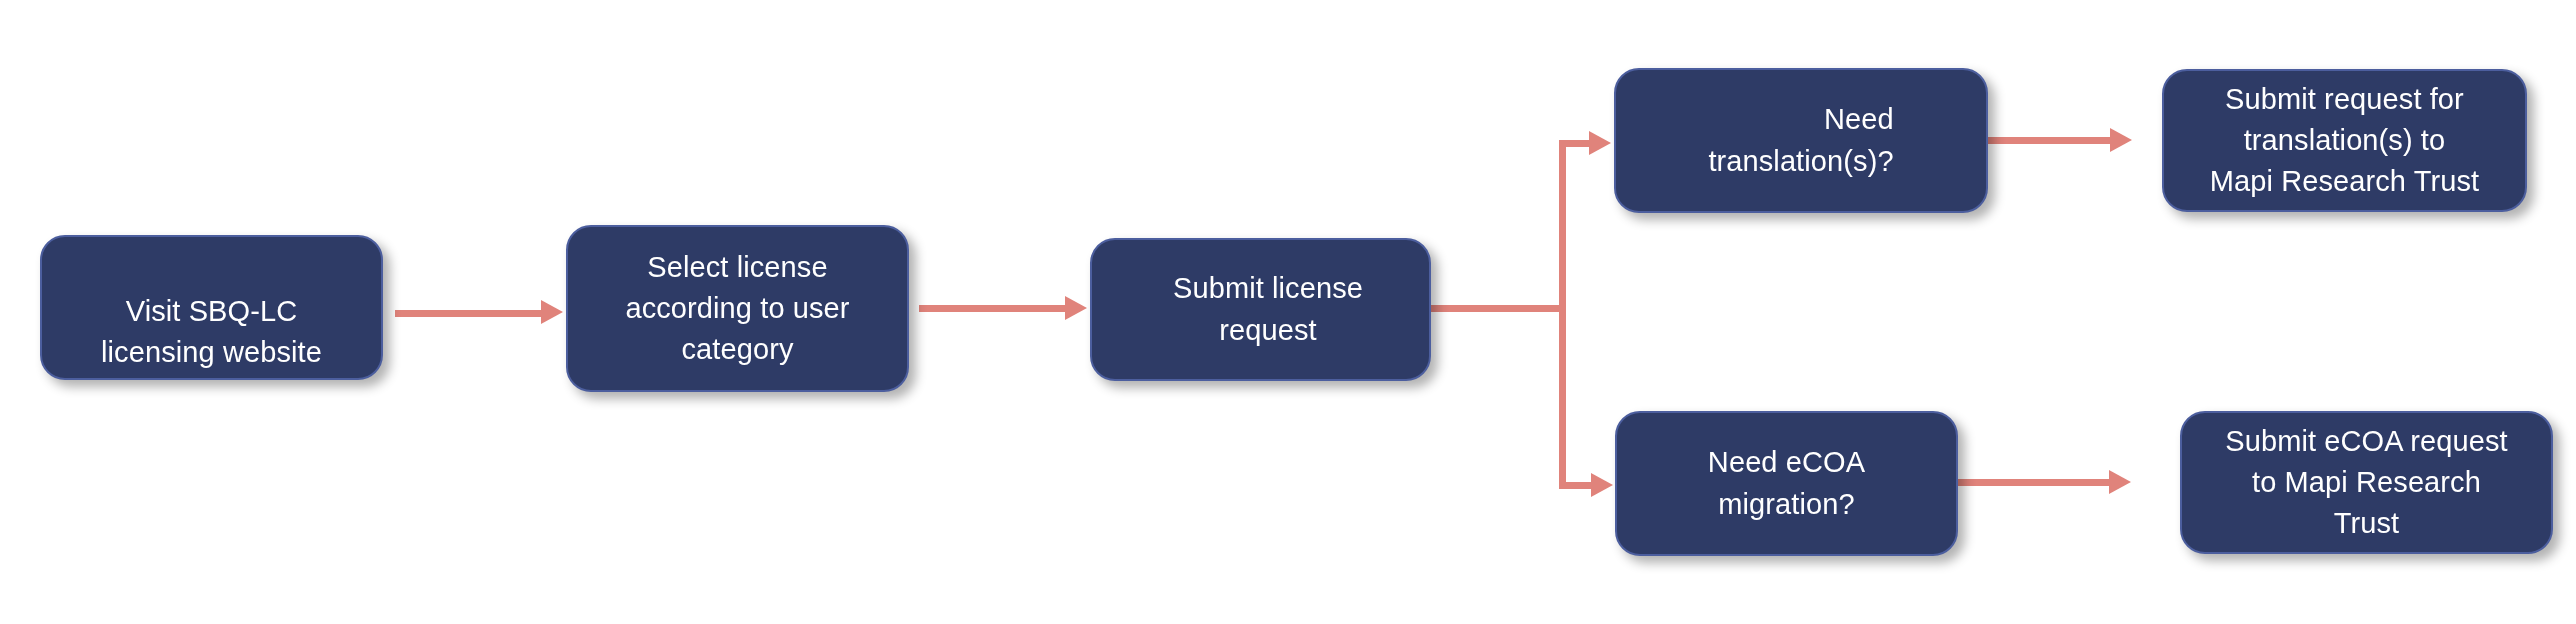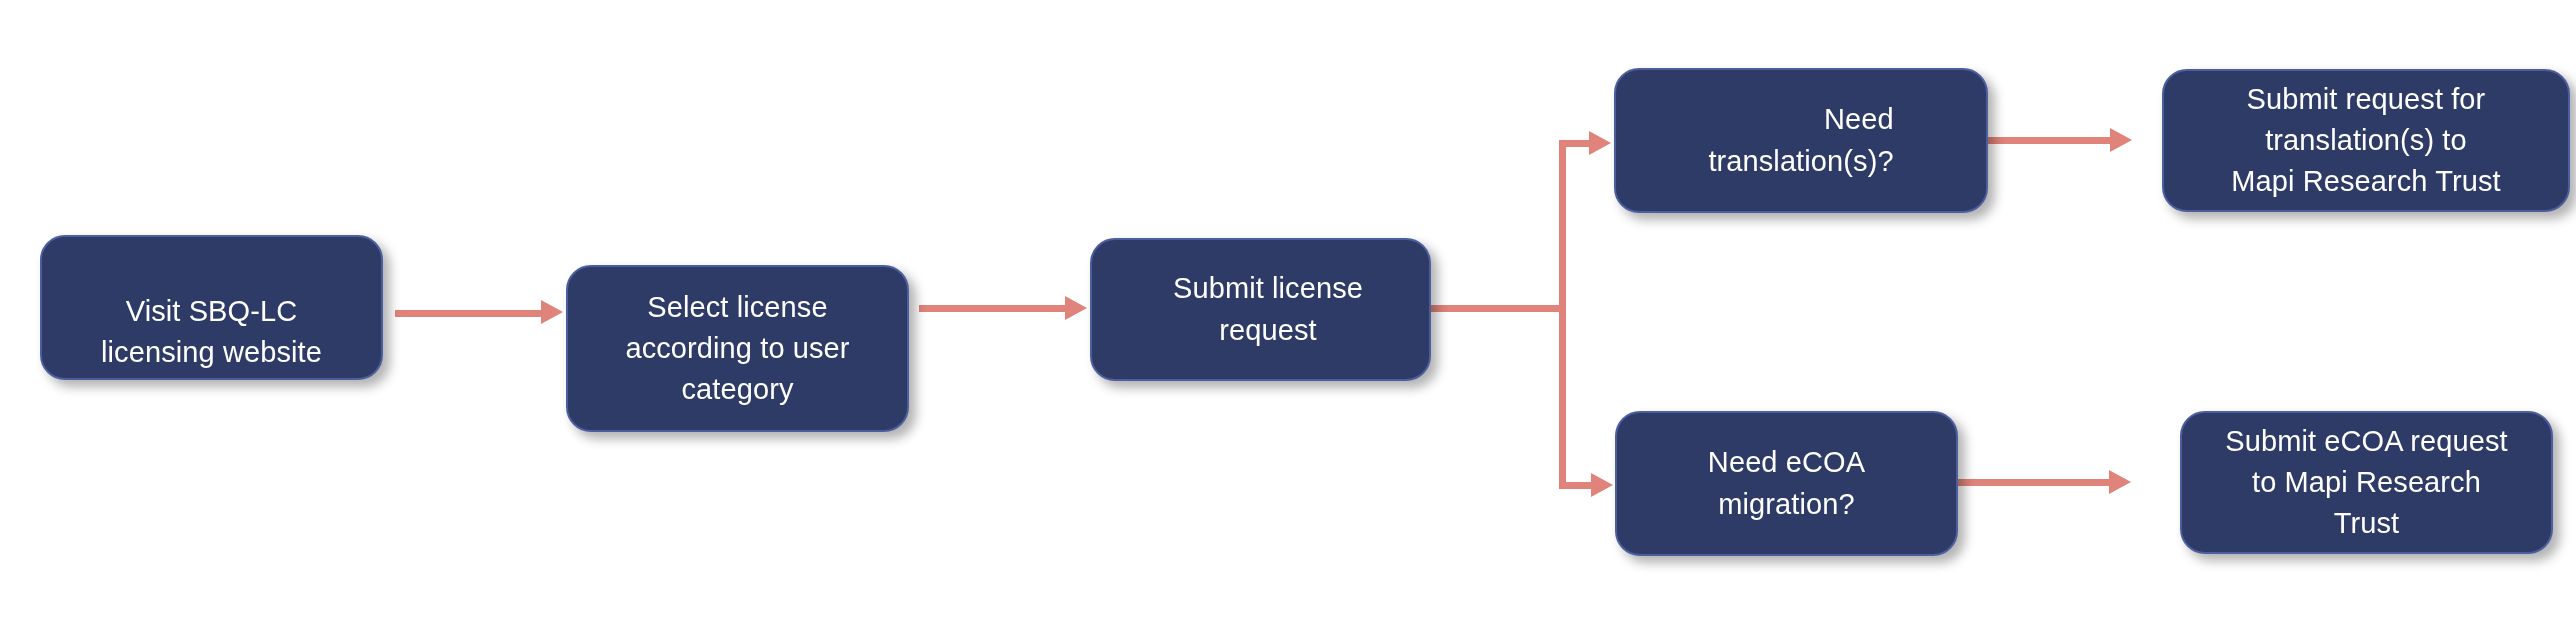--- a/index.html
+++ b/index.html
@@ -87,37 +87,37 @@
   <div class="arrow-head" style="left:2110px; top:128px;"></div>
 
   <div class="h-line" style="left:1958px; top:479px; width:151px;"></div>
   <div class="arrow-head" style="left:2109px; top:470px;"></div>
 
   <div class="node" style="left:40px; top:235px; width:343px; height:145px;align-items:flex-end;">
     <span class="node-label">Visit SBQ-LC
 licensing website</span>
   </div>
 
-  <div class="node" style="left:566px; top:225px; width:343px; height:167px;margin-top:40px;">
+  <div class="node" style="left:566px; top:225px; width:343px; height:167px;">
     <span class="node-label">Select license
 according to user
 category</span>
   </div>
 
   <div class="node" style="left:1090px; top:238px; width:341px; height:143px;padding-left:28px;">
     <span class="node-label">Submit license
 request</span>
   </div>
 
   <div class="node" style="left:1614px; top:68px; width:374px; height:145px;text-align:right;">
     <span class="node-label">Need
 translation(s)?</span>
   </div>
 
-  <div class="node" style="left:2162px; top:69px; width:408px; height:143px;">
+  <div class="node" style="left:2162px; top:69px; width:365px; height:143px;">
     <span class="node-label">Submit request for
 translation(s) to
 Mapi Research Trust</span>
   </div>
 
   <div class="node" style="left:1615px; top:411px; width:343px; height:145px;">
     <span class="node-label">Need eCOA
 migration?</span>
   </div>
 

